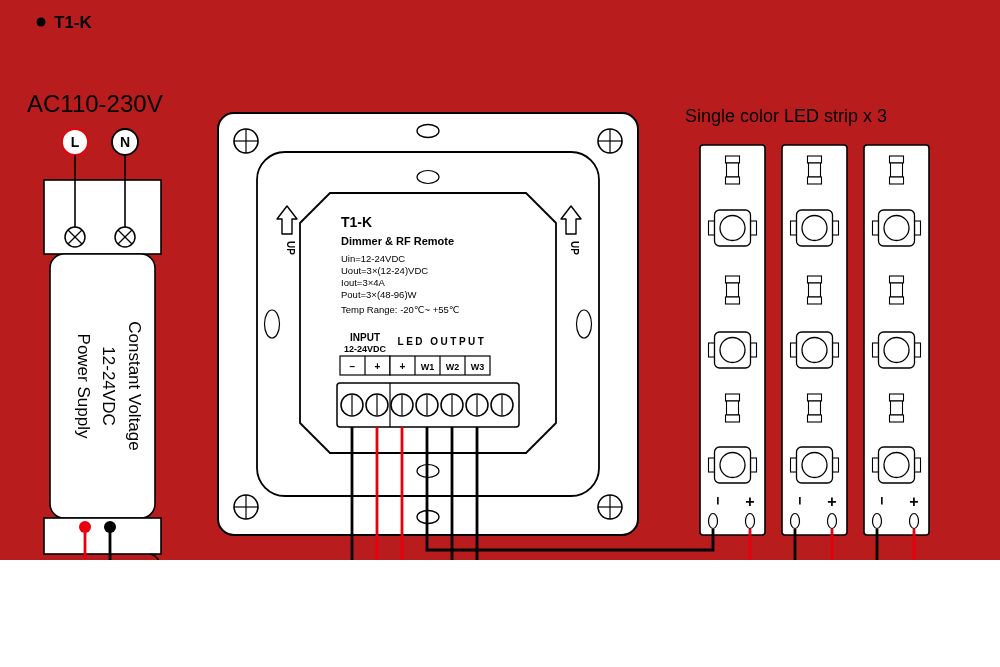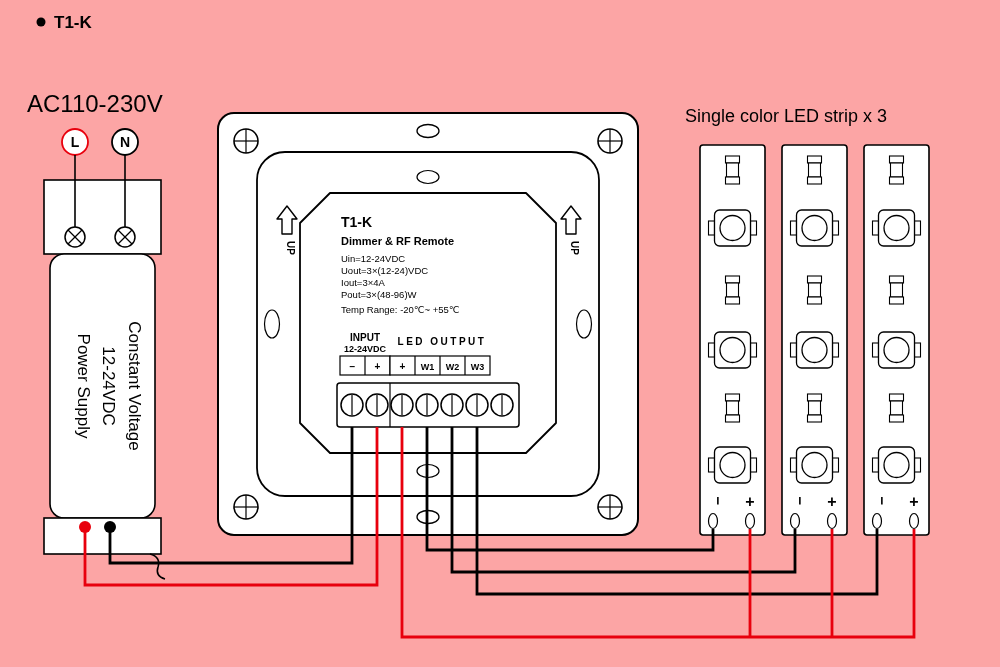--- a/index.html
+++ b/index.html
@@ -1,16 +1,16 @@
 <!DOCTYPE html>
 <html><head>
 <meta charset="utf-8">
 <style>
   html,body{margin:0;padding:0;background:#ffffff;}
-  .stage{position:relative;width:1000px;height:667px;background:#fca5a5;overflow:hidden;}
+  .stage{position:relative;width:1000px;height:560px;background:#b91c1c;overflow:hidden;}
   svg{display:block;}
   text{font-family:"Liberation Sans","DejaVu Sans",sans-serif;fill:#000;}
   .ln{stroke:#000;fill:none;}
 </style>
 </head>
 <body>
 
 <div class="stage">
 <svg width="1000" height="667" viewBox="0 0 1000 667">
 

